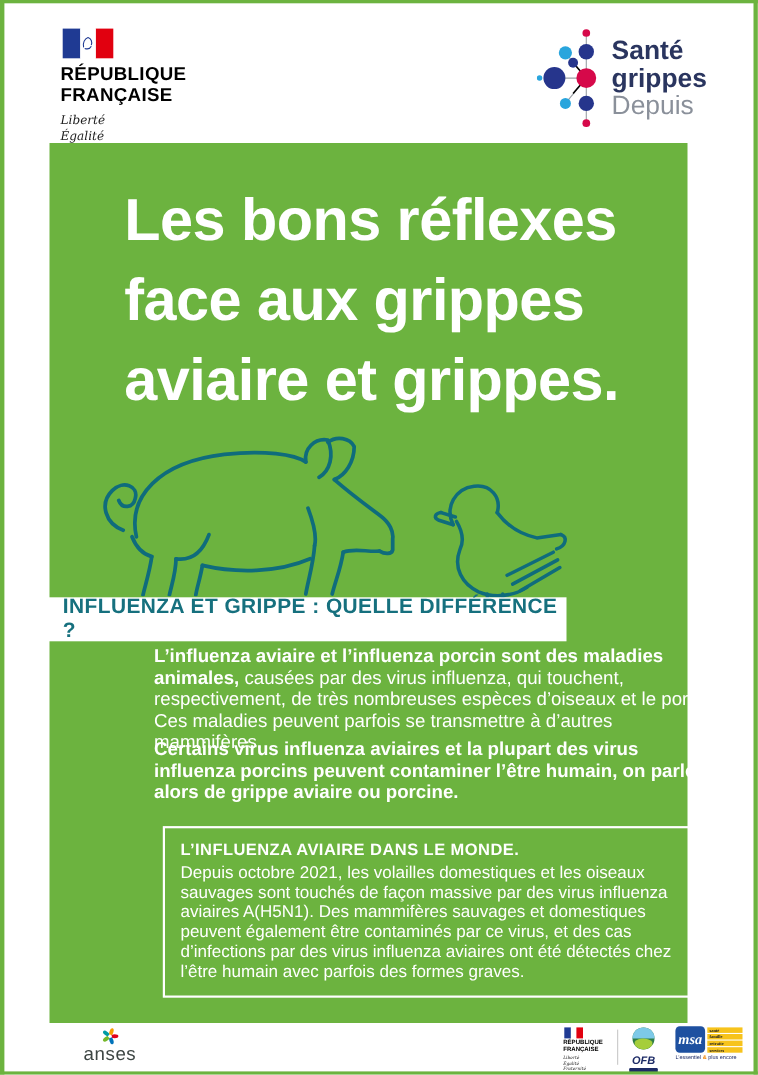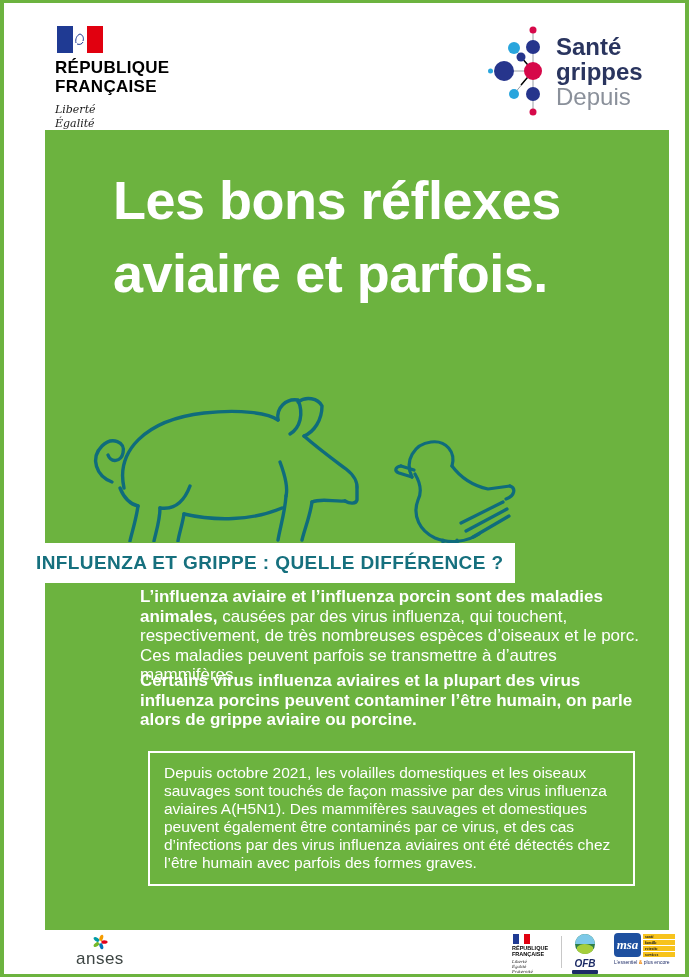--- a/index.html
+++ b/index.html
@@ -23,27 +23,27 @@
   .rf-flag .r { width:16px; background:#e1000f; }
   .rf-name { font-weight:bold; color:#000; font-size:17px; line-height:19px; letter-spacing:.3px; margin-top:5px; }
   .rf-motto { margin-top:7px; font-family:"DejaVu Serif", serif; font-style:italic; font-size:11px; line-height:14px; color:#1a1a1a; }
 
   .spf-logo { position:absolute; left:488px; top:24px; display:flex; align-items:center; }
   .spf-text { margin-left:6px; font-size:24px; line-height:25px; }
   .spf-text .navy { color:#2A355F; font-weight:bold; }
   .spf-text .gray { color:#8A909A; font-weight:normal; }
 
   
-  .green-block { position:absolute; left:45px; top:130px; width:624px; height:800px; background:#6CB33F; }
+  .green-block { position:absolute; left:45px; top:130px; width:580px; height:800px; background:#6CB33F; }
   .hero-title { position:absolute; left:68px; top:34px; color:#fff; font-weight:bold; font-size:54px; line-height:73px; letter-spacing:-0.5px; }
   .pig { position:absolute; left:27px; top:260px; }
   .duck { position:absolute; left:346px; top:296px; }
 
   .banner { position:absolute; left:4px; top:543px; width:511px; height:40px; background:#fff; z-index:3; display:flex; align-items:center; }
-  .banner-text { color:#16707E; font-weight:bold; font-size:19px; letter-spacing:.4px;margin-left:32px; }
+  .banner-text { padding-left:53px; color:#16707E; font-weight:bold; font-size:19px; letter-spacing:.4px; }
 
   .para { position:absolute; left:95px; width:510px; color:#fff; font-size:17px; line-height:19.5px; }
   .para1 { top:472px; }
   .para2 { top:556px; font-weight:bold; }
 
   .world-box { position:absolute; left:103px; top:636px; width:487px; border:2px solid #fff; padding:11px 14px 12px 14px; color:#fff; }
   .world-box h3 { font-size:15px; letter-spacing:.4px; margin-bottom:4px; font-weight:bold; }
   .world-box p { font-size:15.5px; line-height:18px; }
 
   
@@ -130,21 +130,22 @@
       <div class="navy">Santé</div>
       <div class="navy">grippes</div>
       <div class="gray">Depuis</div>
     </div>
   </div>
 
   <div class="green-block">
 
     <div class="hero-title">
       <div>Les bons réflexes</div>
-      <div>aviaire et parfois.</div>
+      <div>face aux grippes</div>
+      <div>aviaire et grippes.</div>
     </div>
 
     <svg class="pig" width="330" height="152" viewBox="0 0 330 152" fill="none" stroke="#0F6C7C" stroke-width="3.4" stroke-linecap="round" stroke-linejoin="round">
       <path d="M40,92 C24,86 18,68 30,56 C40,46 54,52 51,63 C49,72 39,73 36,65"></path>
       <path d="M52,98 C44,62 72,30 132,23 C168,19 196,23 206,30"></path>
       <path d="M206,30 C204,18 214,8 226,10 C232,24 228,38 218,44"></path>
       <path d="M226,12 C234,6 246,8 250,16 C250,30 242,42 232,46"></path>
       <path d="M232,46 C248,60 262,70 274,79 C282,85 286,93 285,100 L285,110 C284,114 278,114 273,111"></path>
       <path d="M273,111 C262,112 250,108 240,112"></path>
       <path d="M240,112 C238,126 233,138 230,150"></path>
@@ -175,20 +176,21 @@
 
   <div class="banner">
     <div class="banner-text">INFLUENZA ET GRIPPE : QUELLE DIFFÉRENCE ?</div>
   </div>
 
   <div style="position:absolute; left:45px; top:115px; width:644px; height:832px; pointer-events:none;">
     <p class="para para1"><b>L’influenza aviaire et l’influenza porcin sont des maladies animales,</b><span> causées par des virus influenza, qui touchent, respectivement, de très nombreuses espèces d’oiseaux et le porc. Ces maladies peuvent parfois se transmettre à d’autres mammifères.</span></p>
     <p class="para para2">Certains virus influenza aviaires et la plupart des virus influenza porcins peuvent contaminer l’être humain, on parle alors de grippe aviaire ou porcine.</p>
 
     <div class="world-box">
+      <h3>L’INFLUENZA AVIAIRE DANS LE MONDE.</h3>
       <p>Depuis octobre 2021, les volailles domestiques et les oiseaux sauvages sont touchés de façon massive par des virus influenza aviaires A(H5N1). Des mammifères sauvages et domestiques peuvent également être contaminés par ce virus, et des cas d’infections par des virus influenza aviaires ont été détectés chez l’être humain avec parfois des formes graves.</p>
     </div>
   </div>
 
   <div class="footer">
 
     <div class="anses">
       <svg width="20" height="18" viewBox="0 0 20 18">
         <g transform="translate(10,9)">
           <ellipse rx="3.4" ry="1.8" transform="rotate(0) translate(4.2,0)" fill="#E1001A"></ellipse>

